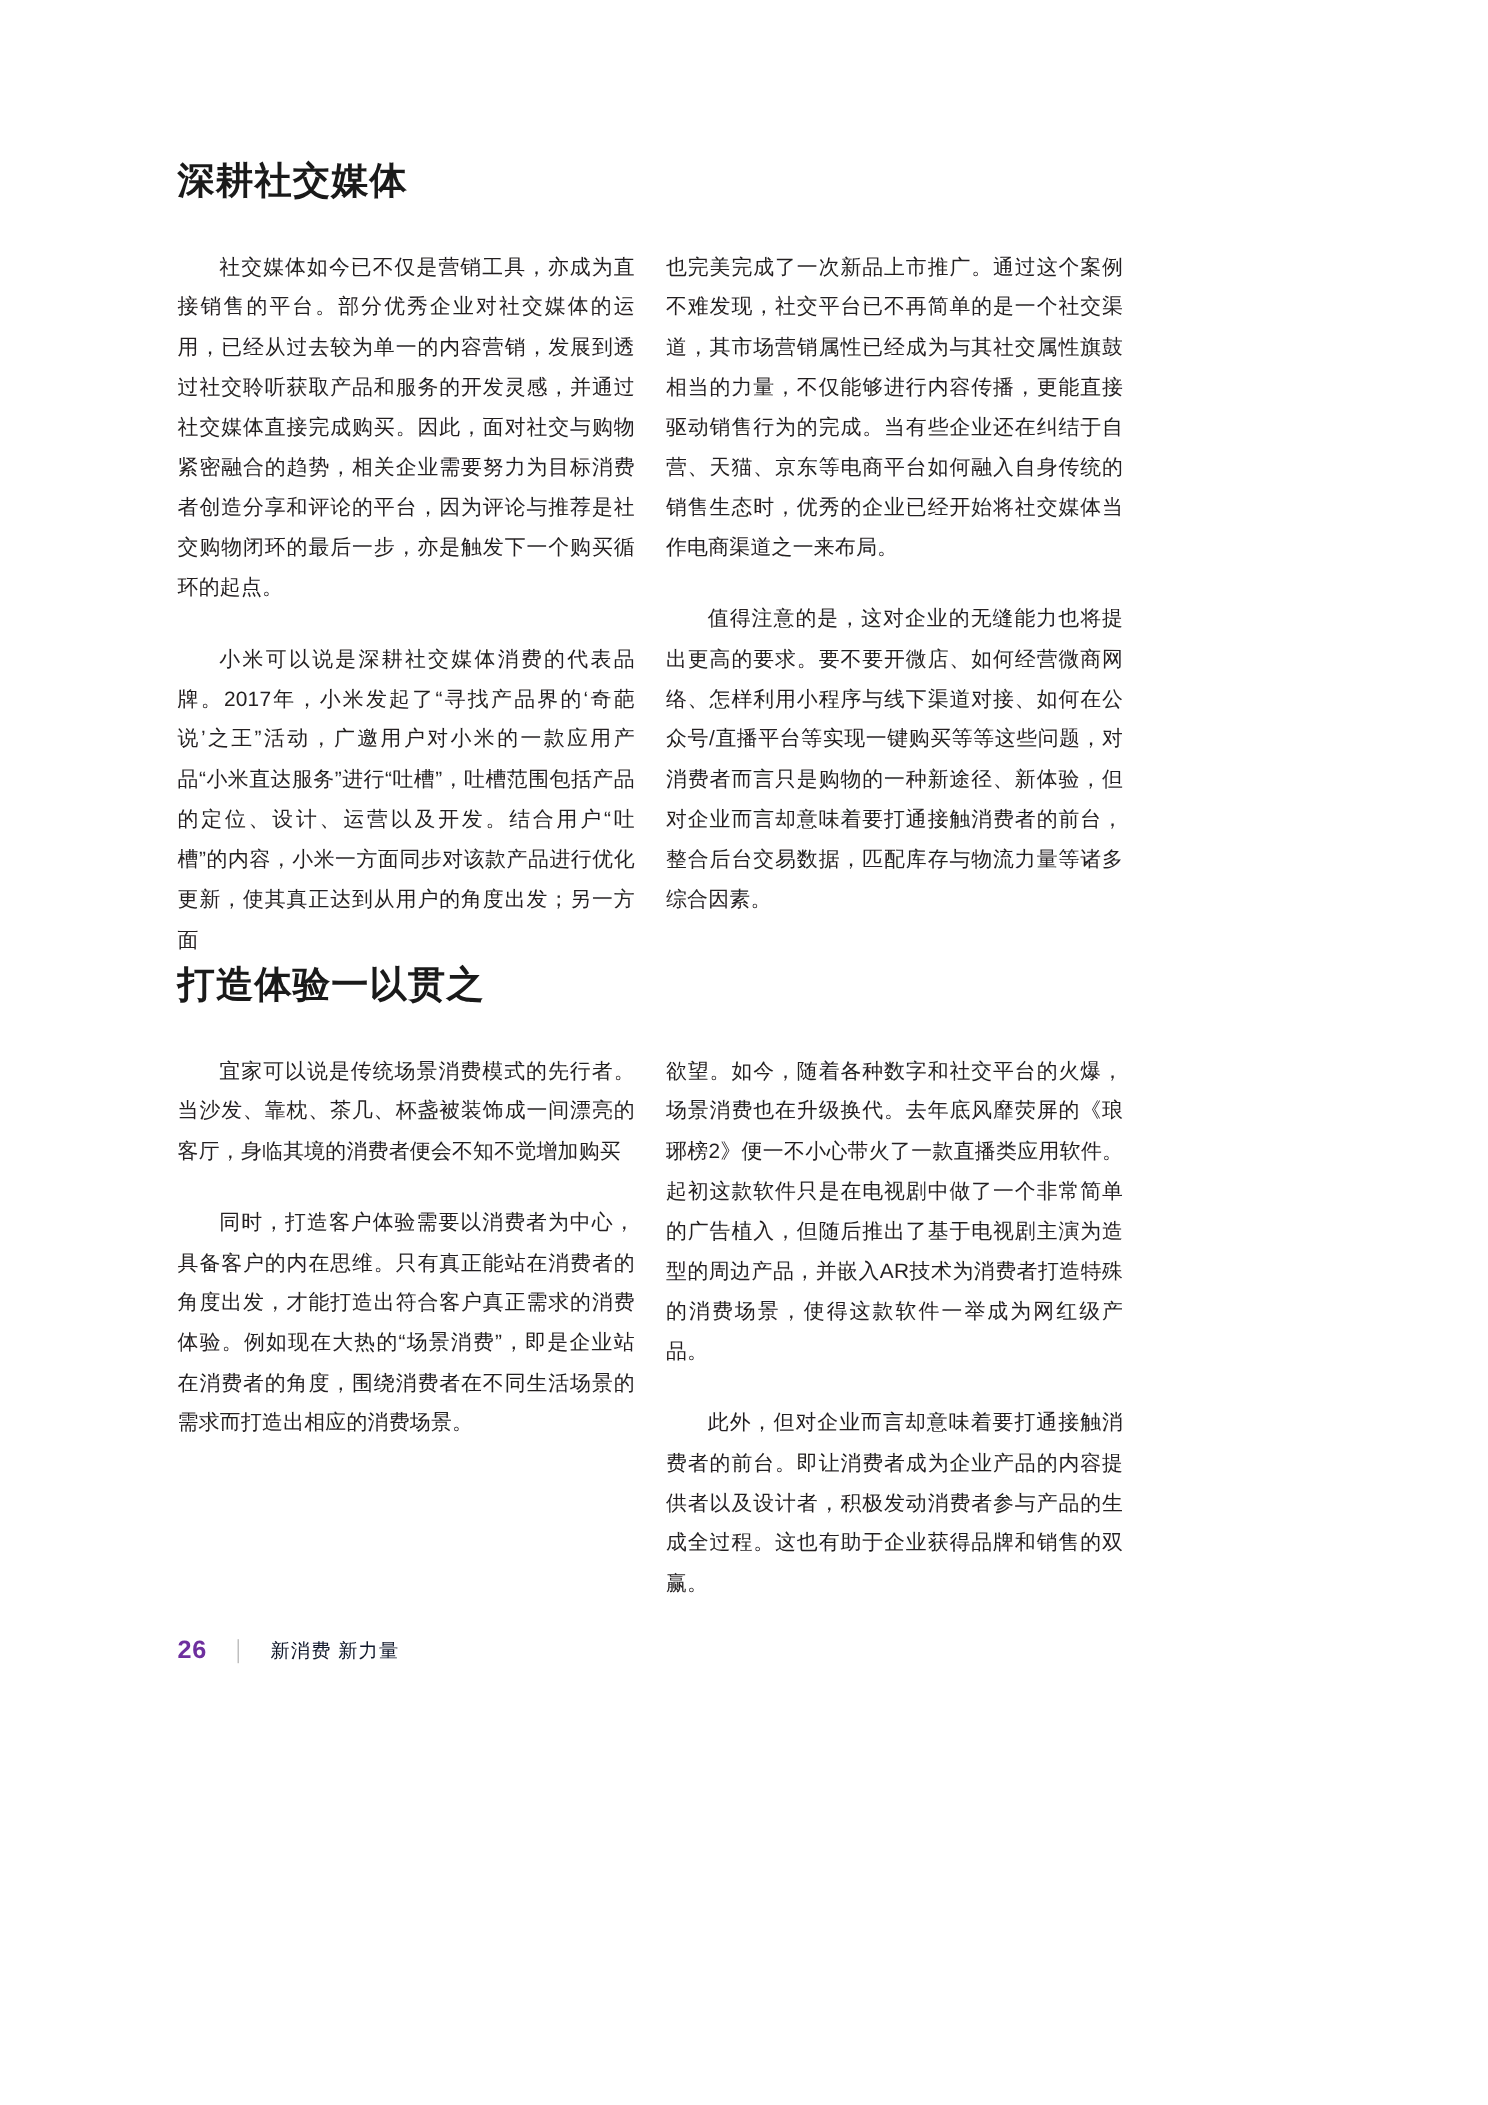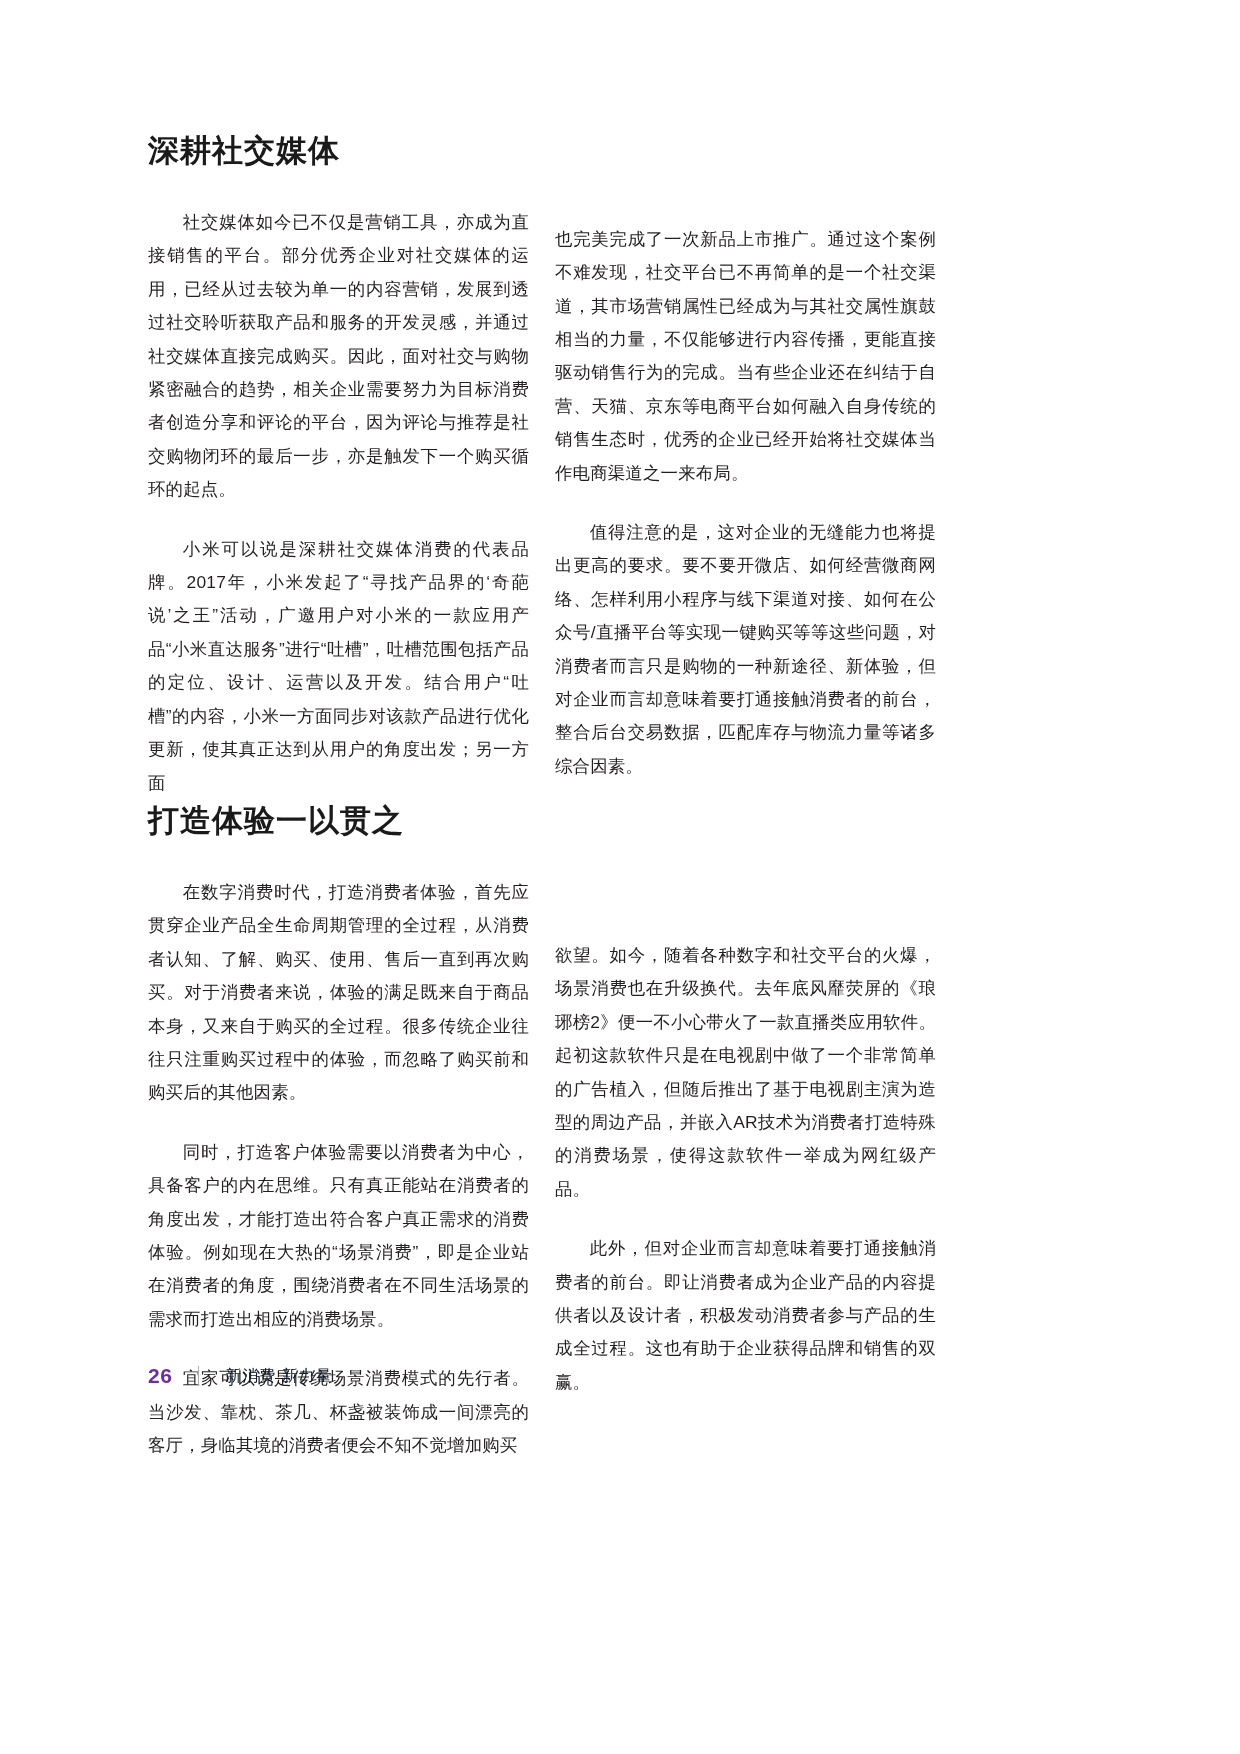--- a/index.html
+++ b/index.html
@@ -34,21 +34,20 @@
     font-size: 31px;
     font-weight: bold;
     letter-spacing: 1px;
     margin: 0 0 34px 0;
     color: #1a1a1a;
   }
 
   .columns {
     display: flex;
     gap: 26px;
-    align-items: center;
   }
   .col {
     width: 381px;
   }
 
   p.para {
     margin: 0 0 26px 0;
     font-size: 17.4px;
     line-height: 1.92;
     text-align: justify;
@@ -109,23 +108,22 @@
           <p class="para">也完美完成了一次新品上市推广。通过这个案例不难发现，社交平台已不再简单的是一个社交渠道，其市场营销属性已经成为与其社交属性旗鼓相当的力量，不仅能够进行内容传播，更能直接驱动销售行为的完成。当有些企业还在纠结于自营、天猫、京东等电商平台如何融入自身传统的销售生态时，优秀的企业已经开始将社交媒体当作电商渠道之一来布局。</p>
           <p class="para indent">值得注意的是，这对企业的无缝能力也将提出更高的要求。要不要开微店、如何经营微商网络、怎样利用小程序与线下渠道对接、如何在公众号/直播平台等实现一键购买等等这些问题，对消费者而言只是购物的一种新途径、新体验，但对企业而言却意味着要打通接触消费者的前台，整合后台交易数据，匹配库存与物流力量等诸多综合因素。</p>
         </div>
       </div>
     </div>
 
     <div class="section section2">
       <h1 class="section-title">打造体验一以贯之</h1>
       <div class="columns">
         <div class="col">
-          <p class="para indent">在数字消费时代，打造消费者体验，首先应贯穿企业产品全生命周期管理的全过程，从消费者认知、了解、购买、使用、售后一直到再次购买。对于消费者来说，体验的满足既来自于商品本身，又来自于购买的全过程。很多传统企业往往只注重购买过程中的体验，而忽略了购买前和购买后的其他因素。</p>
+          <p class="para indent">宜家可以说是传统场景消费模式的先行者。当沙发、靠枕、茶几、杯盏被装饰成一间漂亮的客厅，身临其境的消费者便会不知不觉增加购买</p>
           <p class="para indent">同时，打造客户体验需要以消费者为中心，具备客户的内在思维。只有真正能站在消费者的角度出发，才能打造出符合客户真正需求的消费体验。例如现在大热的“场景消费”，即是企业站在消费者的角度，围绕消费者在不同生活场景的需求而打造出相应的消费场景。</p>
-          <p class="para indent">宜家可以说是传统场景消费模式的先行者。当沙发、靠枕、茶几、杯盏被装饰成一间漂亮的客厅，身临其境的消费者便会不知不觉增加购买</p>
         </div>
         <div class="col">
           <p class="para">欲望。如今，随着各种数字和社交平台的火爆，场景消费也在升级换代。去年底风靡荧屏的《琅琊榜2》便一不小心带火了一款直播类应用软件。起初这款软件只是在电视剧中做了一个非常简单的广告植入，但随后推出了基于电视剧主演为造型的周边产品，并嵌入AR技术为消费者打造特殊的消费场景，使得这款软件一举成为网红级产品。</p>
           <p class="para indent">此外，但对企业而言却意味着要打通接触消费者的前台。即让消费者成为企业产品的内容提供者以及设计者，积极发动消费者参与产品的生成全过程。这也有助于企业获得品牌和销售的双赢。</p>
         </div>
       </div>
     </div>
 
   </div>
 

